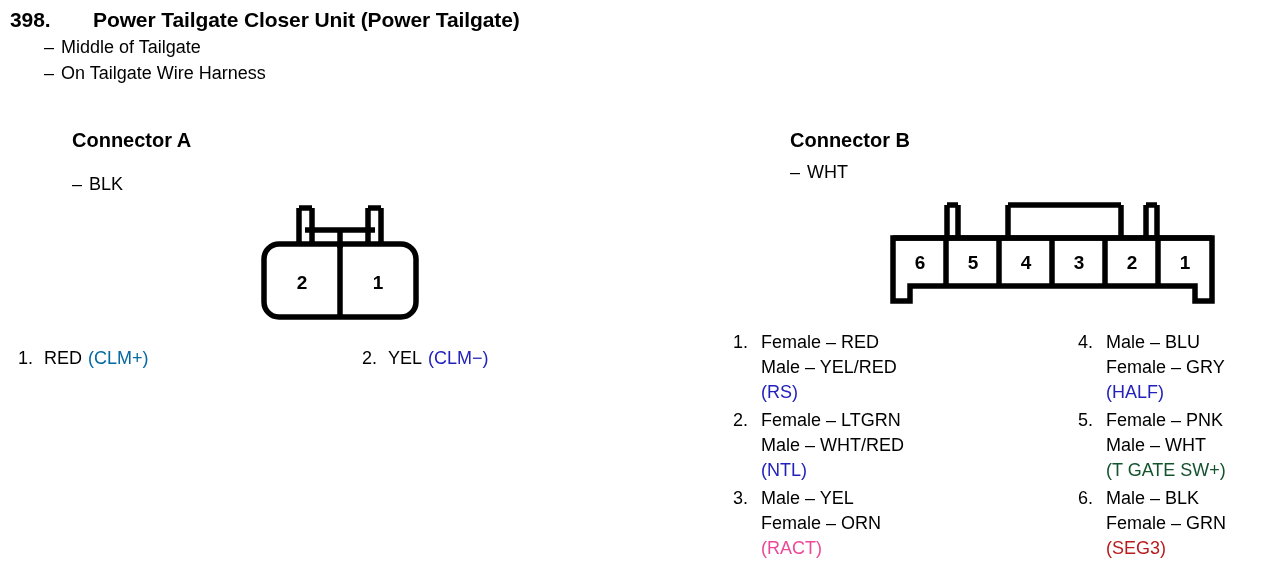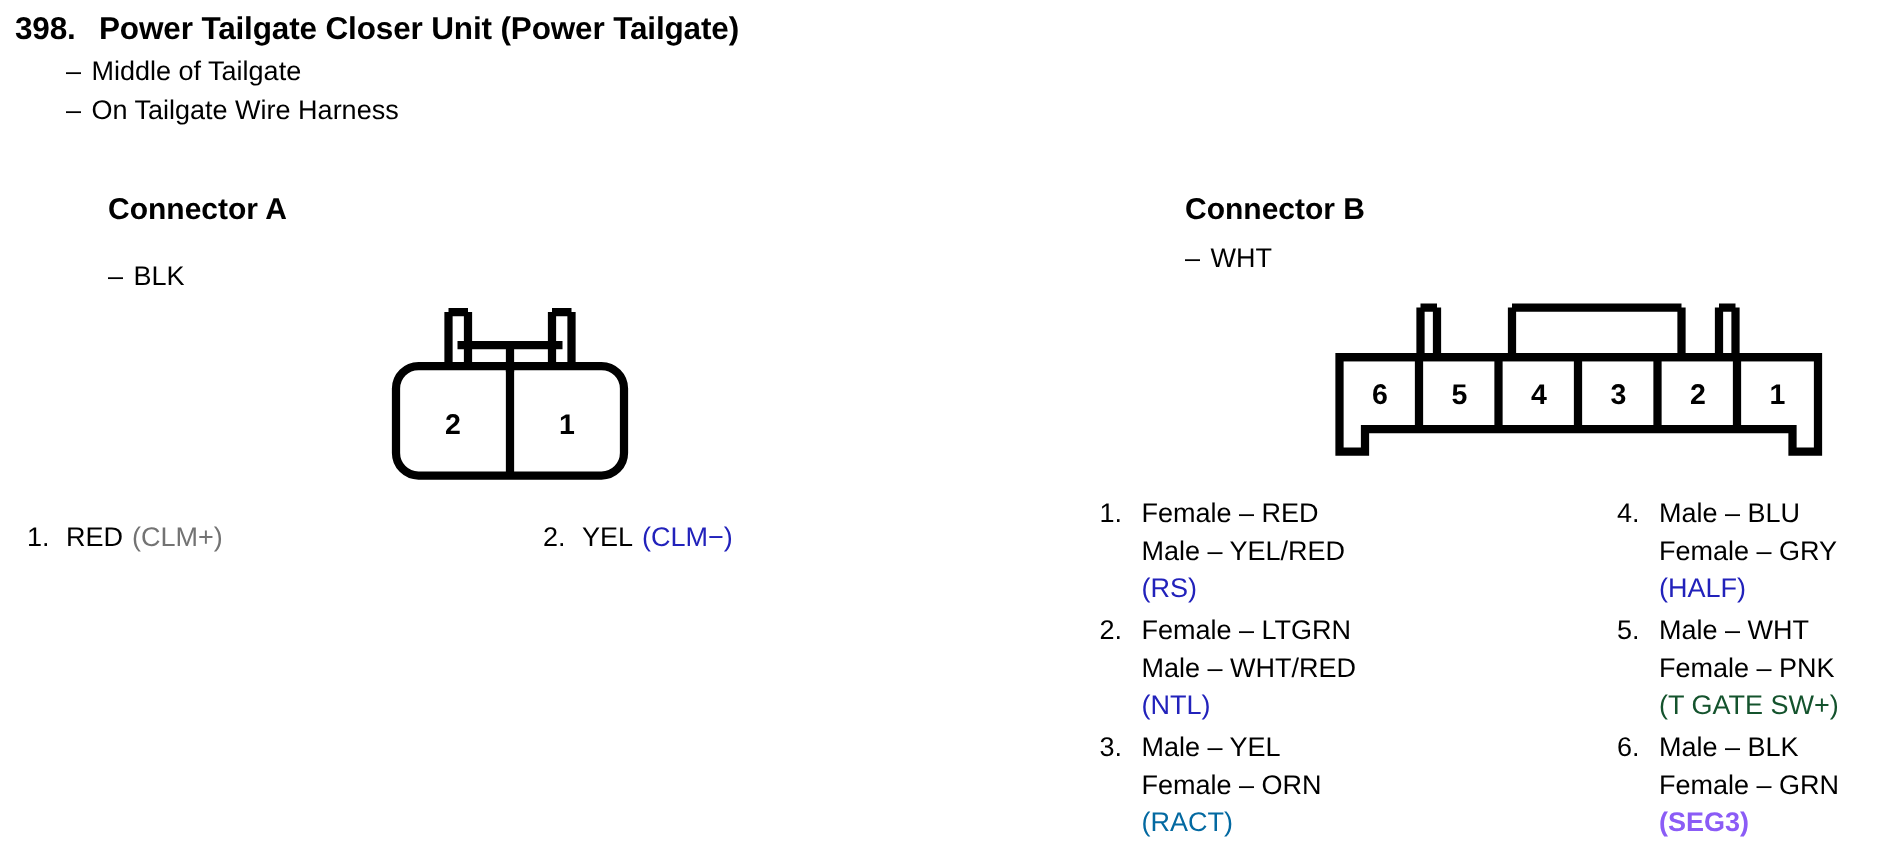--- a/index.html
+++ b/index.html
@@ -22,20 +22,21 @@
     left: 10px;
     top: 8px;
     width: 720px;
   }
   .title-row {
     display: flex;
     align-items: flex-start;
     font-weight: bold;
     font-size: 21px;
     letter-spacing: -0.1px;
+    gap: 27px;
   }
   .title-num {
     width: 56px;
     flex: 0 0 56px;
   }
   .title-text { white-space: nowrap; }
 
   .sub-line {
     font-size: 18px;
     margin-left: 34px;
@@ -157,21 +158,21 @@
       <path d="M 85 44 L 85 117"></path>
     </g>
     <text x="47" y="89" font-family="Liberation Sans, sans-serif" font-size="19" font-weight="bold" text-anchor="middle" fill="#000">2</text>
     <text x="123" y="89" font-family="Liberation Sans, sans-serif" font-size="19" font-weight="bold" text-anchor="middle" fill="#000">1</text>
   </svg>
 </div>
 
 <div class="pin-simple" id="a-pin1">
   <span class="pnum">1.</span>
   <span class="wire">RED</span>
-  <span class="sig" style="color: #737373;">(CLM+)</span>
+  <span class="sig" style="color: #0369a1;">(CLM+)</span>
 </div>
 <div class="pin-simple" id="a-pin2">
   <span class="pnum">2.</span>
   <span class="wire">YEL</span>
   <span class="sig" style="color: rgb(34, 34, 187);">(CLM−)</span>
 </div>
 
 <div class="conn-head" id="connB-head">Connector B</div>
 <div class="conn-sub" id="connB-sub">
   <span class="dash">–</span><span>WHT</span>
@@ -221,43 +222,43 @@
       <div>Female – LTGRN</div>
       <div>Male – WHT/RED</div>
       <div class="sig" style="color: rgb(34, 34, 187);">(NTL)</div>
     </span>
   </div>
   <div class="pin-item">
     <span class="pnum">3.</span>
     <span class="pin-body">
       <div>Male – YEL</div>
       <div>Female – ORN</div>
-      <div class="sig" style="color: #0369a1;">(RACT)</div>
+      <div class="sig" style="color: #ec4899;">(RACT)</div>
     </span>
   </div>
 </div>
 
 <div class="pin-col" id="b-col-right">
   <div class="pin-item">
     <span class="pnum">4.</span>
     <span class="pin-body">
       <div>Male – BLU</div>
       <div>Female – GRY</div>
       <div class="sig" style="color: rgb(34, 34, 187);">(HALF)</div>
     </span>
   </div>
   <div class="pin-item">
     <span class="pnum">5.</span>
     <span class="pin-body">
+      <div>Female – PNK</div>
       <div>Male – WHT</div>
-      <div>Female – PNK</div>
       <div class="sig" style="color: #14532d;">(T GATE SW+)</div>
     </span>
   </div>
   <div class="pin-item">
     <span class="pnum">6.</span>
     <span class="pin-body">
       <div>Male – BLK</div>
       <div>Female – GRN</div>
-      <div class="sig" style="color: #8b5cf6; font-weight: bold;">(SEG3)</div>
+      <div class="sig" style="color: #b91c1c;">(SEG3)</div>
     </span>
   </div>
 </div>
 
 </body></html>

